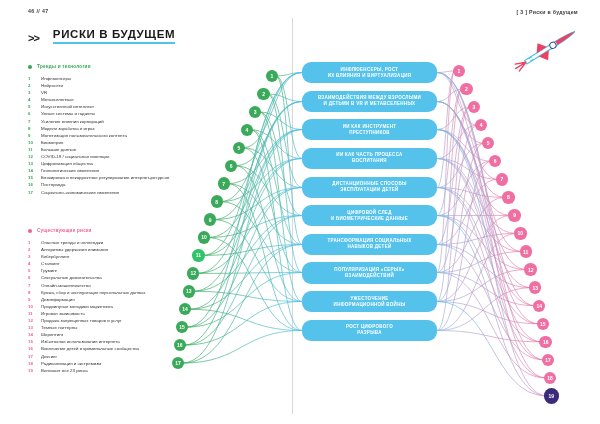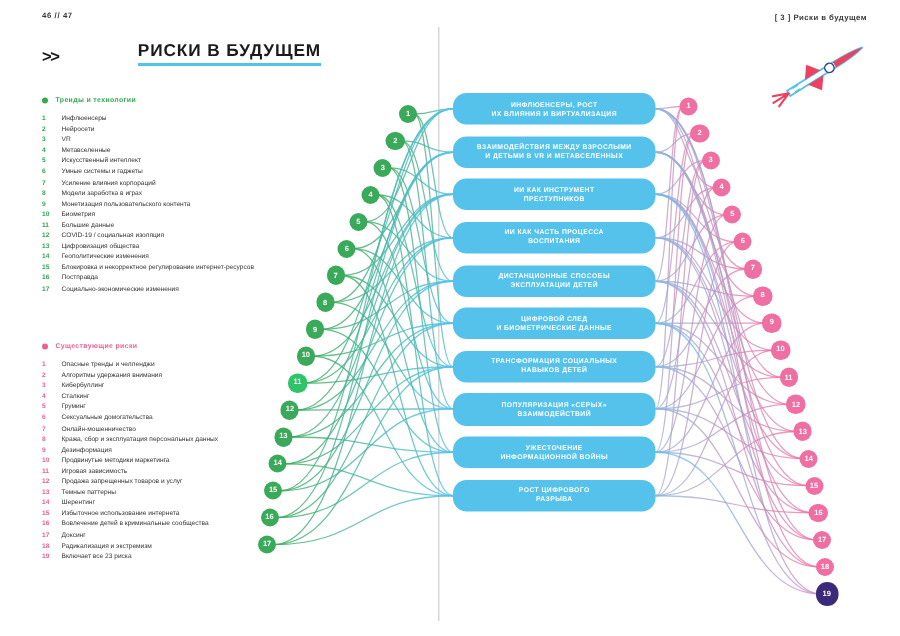--- a/index.html
+++ b/index.html
@@ -21,21 +21,20 @@
     font-size:5.2px;font-weight:700;color:#3a3a3a;letter-spacing:.3px;
     white-space:nowrap;
   }
 
   .title-row{position:absolute;left:28px;top:29px;display:flex;align-items:flex-end;gap:14px;}
   .chev{font-size:11px;font-weight:700;color:#1a1a1a;line-height:1;letter-spacing:-1px;}
   .title{
     font-size:11.5px;font-weight:700;color:#1a1a1a;letter-spacing:.6px;
     line-height:1;padding-bottom:1px;
     border-bottom:2px solid #4fc3e8;
-    margin-left:39px;
   }
 
   
   .legend{position:absolute;left:28px;font-size:4.6px;}
   .legend-head{display:flex;align-items:center;gap:5px;margin-bottom:7px;}
   .dot{width:4px;height:4px;border-radius:50%;flex:0 0 auto;}
   .dot.green{background:#34a853;}
   .dot.pink{background:#ef5f94;}
   .legend-title{font-size:4.6px;font-weight:700;letter-spacing:.25px;}
   .legend-title.green{color:#34a853;}

